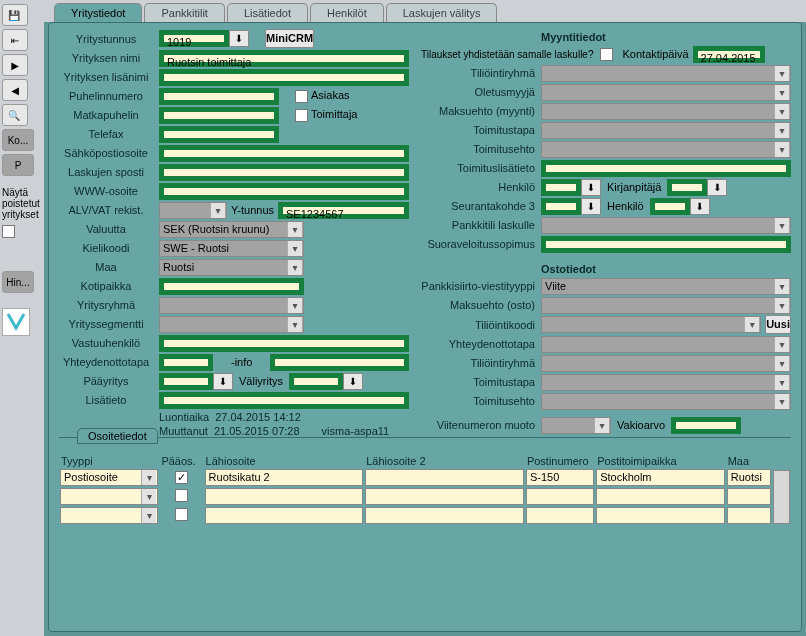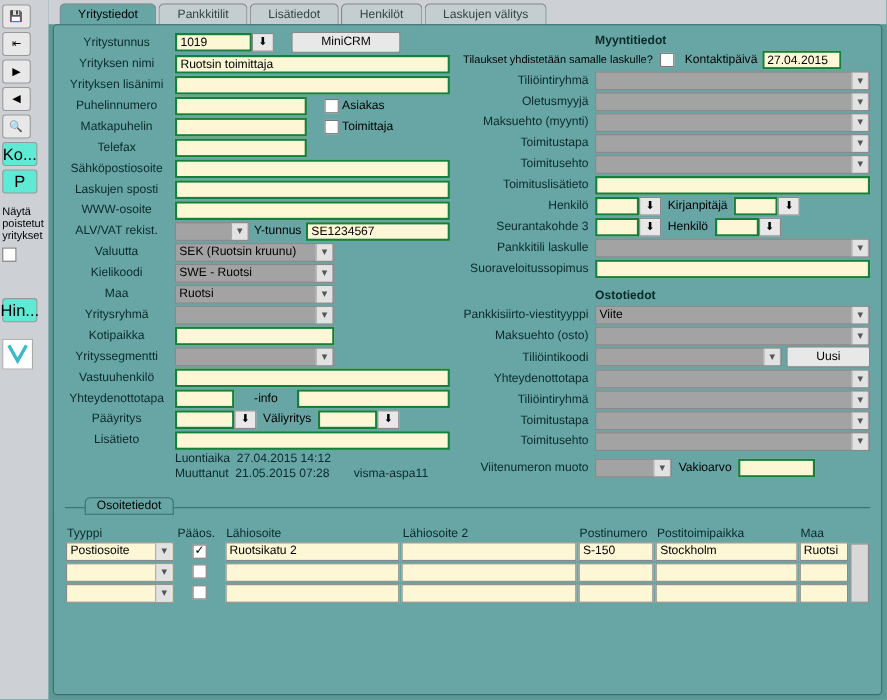--- a/index.html
+++ b/index.html
@@ -1,42 +1,42 @@
 <!DOCTYPE html>
 <html><head>
 <meta charset="utf-8">
 <style>
   * { box-sizing: border-box; font-family: Tahoma, Arial, sans-serif; font-size: 11px; }
   body { margin: 0; background: #5e9896; width: 806px; height: 636px; overflow: hidden; }
   .app { display: flex; height: 100%; }
   .toolbar { width: 44px; background: #cdd0d5; padding: 4px 2px; display: flex; flex-direction: column; gap: 3px; }
   .tool-btn { width: 26px; height: 22px; background: #e8e8e8; border: 1px solid #999; border-radius: 3px; display: flex; align-items: center; justify-content: center; cursor: pointer; font-size: 10px; }
-  .tool-text { width: 32px; height: 22px; background: #5eead4; border: 1px solid #999; border-radius: 3px; display: flex; align-items: center; justify-content: center; cursor: pointer; font-size: 15px; }
+  .tool-text { width: 32px; height: 22px; background: #a3a3a3; border: 1px solid #999; border-radius: 3px; display: flex; align-items: center; justify-content: center; cursor: pointer; font-size: 10px; }
   .side-label { font-size: 10px; margin-top: 8px; text-align: left; }
   .side-check { width: 13px; height: 13px; background: #fff; border: 1px solid #777; margin-top: 2px; }
   .logo { width: 28px; height: 28px; background: #fff; border: 1px solid #aaa; margin-top: 12px; display: flex; align-items: center; justify-content: center; }
   .main { flex: 1; display: flex; flex-direction: column; }
   .tabs { display: flex; background: #cdd0d5; padding-left: 10px; height: 22px; align-items: flex-end; }
   .tab { padding: 3px 16px; background: #c4cdcf; border: 1px solid #888; border-bottom: none; border-radius: 5px 5px 0 0; margin-right: 2px; cursor: pointer; color: #344; }
   .tab.active { background: #67a6a5; color: #000; }
   .panel { flex: 1; background: #67a6a5; border: 1px solid #3a6e6c; margin: 0 4px 4px 4px; border-radius: 4px; padding: 6px 10px 8px 10px; overflow: hidden; }
   .upper { display: flex; gap: 12px; }
   .col { flex: 1; }
   .row { display: flex; align-items: center; margin-bottom: 1px; min-height: 18px; }
   .lbl { width: 100px; text-align: center; padding-right: 6px; color: #0a2a2a; font-size: 11px; }
   .lbl-r { width: 120px; text-align: right; padding-right: 6px; color: #0a2a2a; }
-  .inp { flex: 1; height: 17px; background: #fdf7d6; border: 2px solid #15803d; padding: 0 3px; line-height: 15px; }
+  .inp { flex: 1; height: 17px; background: #fdf7d6; border: 5px solid #15803d; padding: 0 3px; line-height: 15px; }
   .sel { height: 17px; background: #a3a3a3; border: 1px solid #888; position: relative; padding: 0 16px 0 3px; line-height: 15px; }
   .sel::after { content: "▾"; position: absolute; right: 1px; top: 0; width: 14px; height: 15px; background: #e2e2e2; border-left: 1px solid #aaa; text-align: center; font-size: 10px; color: #555; }
-  .btn { height: 19px; padding: 0 26px; background: #e8e8e8; border: 1px solid #888; border-radius: 2px; cursor: pointer; line-height: 17px; }
+  .btn { height: 19px; padding: 0 0; background: #e8e8e8; border: 1px solid #888; border-radius: 2px; cursor: pointer; line-height: 17px; font-weight: bold; }
   .mini { width: 20px; padding: 0; background: #e8e8e8; border: 1px solid #888; text-align: center; font-size: 10px; cursor: pointer; height: 17px; line-height: 15px; }
   .chk { width: 13px; height: 13px; background: #fff; border: 1px solid #777; display: inline-block; vertical-align: middle; margin-right: 3px; }
   .heading { font-weight: bold; color: #0a2a2a; padding: 2px 0 2px 120px; }
   .small { font-size: 10px; }
-  .addr-panel { margin-top: 24px; background: #67a6a5; border-top: 1px solid #3a6e6c; padding-top: 16px; position: relative; }
+  .addr-panel { margin-top: 0; background: #67a6a5; border-top: 1px solid #3a6e6c; padding-top: 16px; position: relative; }
   .addr-title { position: absolute; top: -10px; left: 18px; background: #67a6a5; border: 1px solid #3a6e6c; border-radius: 5px 5px 0 0; padding: 1px 10px; font-size: 11px; }
   table.addr { width: 100%; border-collapse: collapse; }
   table.addr th { text-align: left; font-weight: normal; font-size: 11px; color: #0a2a2a; padding: 1px 2px; }
   table.addr td { padding: 1px 1px; }
   .cell { height: 17px; background: #fdf7d6; border: 1px solid #888; padding: 0 3px; line-height: 15px; display: block; }
   .cell.sel::after { content: "▾"; }
   .chk2 { width: 13px; height: 13px; background: #fff; border: 1px solid #777; display: inline-block; }
   .chk2.checked::after { content: "✓"; font-size: 11px; line-height: 11px; display: block; text-align: center; }
   .scroll { width: 17px; background: #d8d8d8; border: 1px solid #888; }
   .footer-row { display: flex; padding-left: 100px; gap: 6px; color: #0a2a2a; margin-top: 2px; }
@@ -131,26 +131,26 @@
           </div>
           <div class="row">
             <div class="lbl">Kielikoodi</div>
             <div class="sel" style="flex:0 0 145px">SWE - Ruotsi</div>
           </div>
           <div class="row">
             <div class="lbl">Maa</div>
             <div class="sel" style="flex:0 0 145px">Ruotsi</div>
           </div>
           <div class="row">
+            <div class="lbl">Kotipaikka</div>
+            <div class="inp" style="flex:0 0 145px"></div>
+          </div>
+          <div class="row">
             <div class="lbl">Yritysryhmä</div>
             <div class="sel" style="flex:0 0 145px"></div>
-          </div>
-          <div class="row">
-            <div class="lbl">Kotipaikka</div>
-            <div class="inp" style="flex:0 0 145px"></div>
           </div>
           <div class="row">
             <div class="lbl">Yrityssegmentti</div>
             <div class="sel" style="flex:0 0 145px"></div>
           </div>
           <div class="row">
             <div class="lbl">Vastuuhenkilö</div>
             <div class="inp"></div>
           </div>
           <div class="row">

